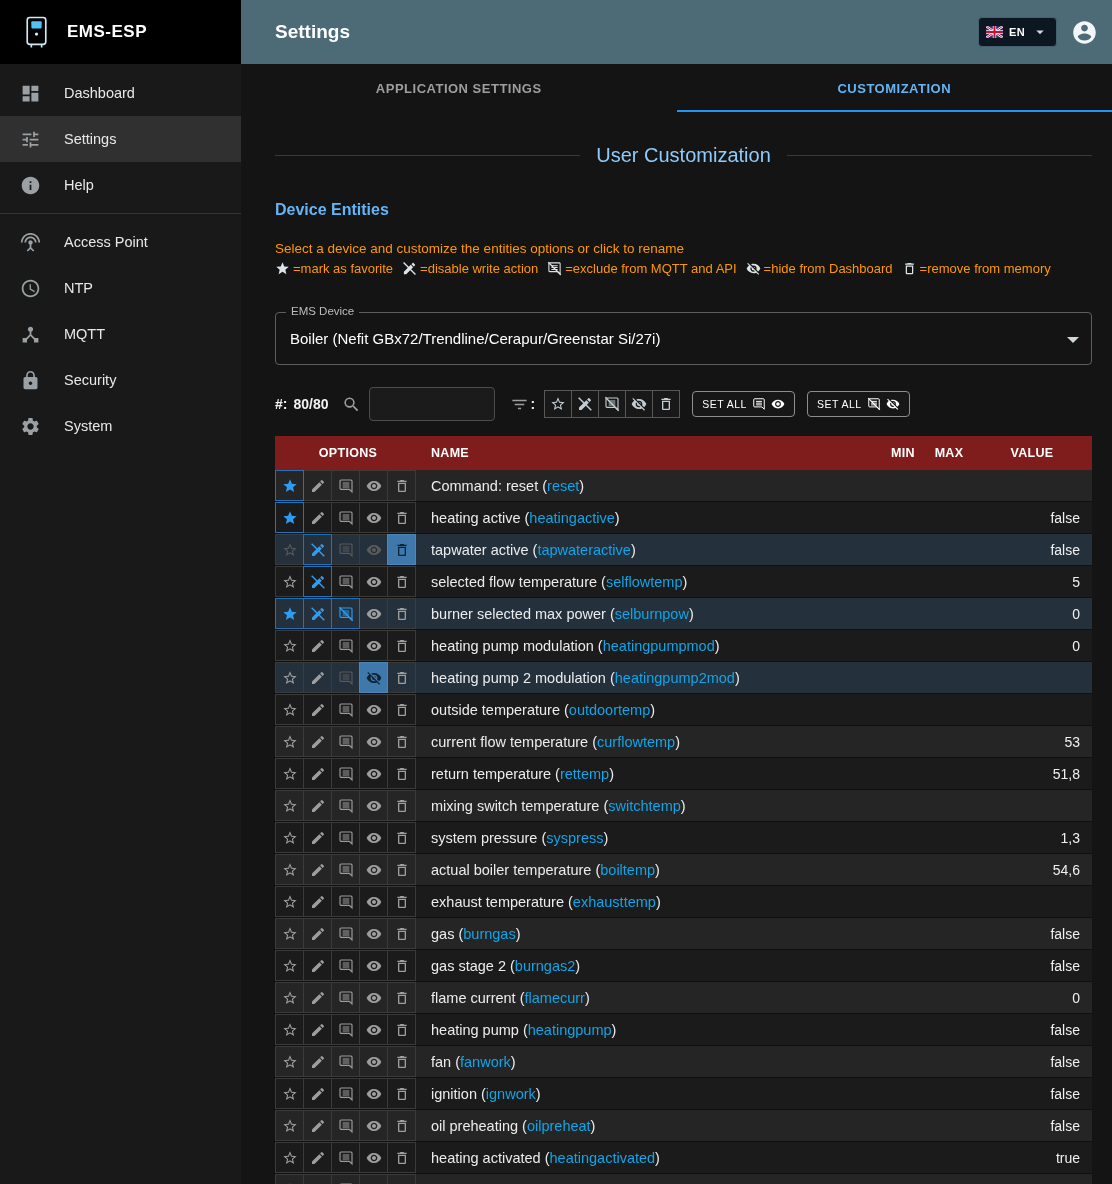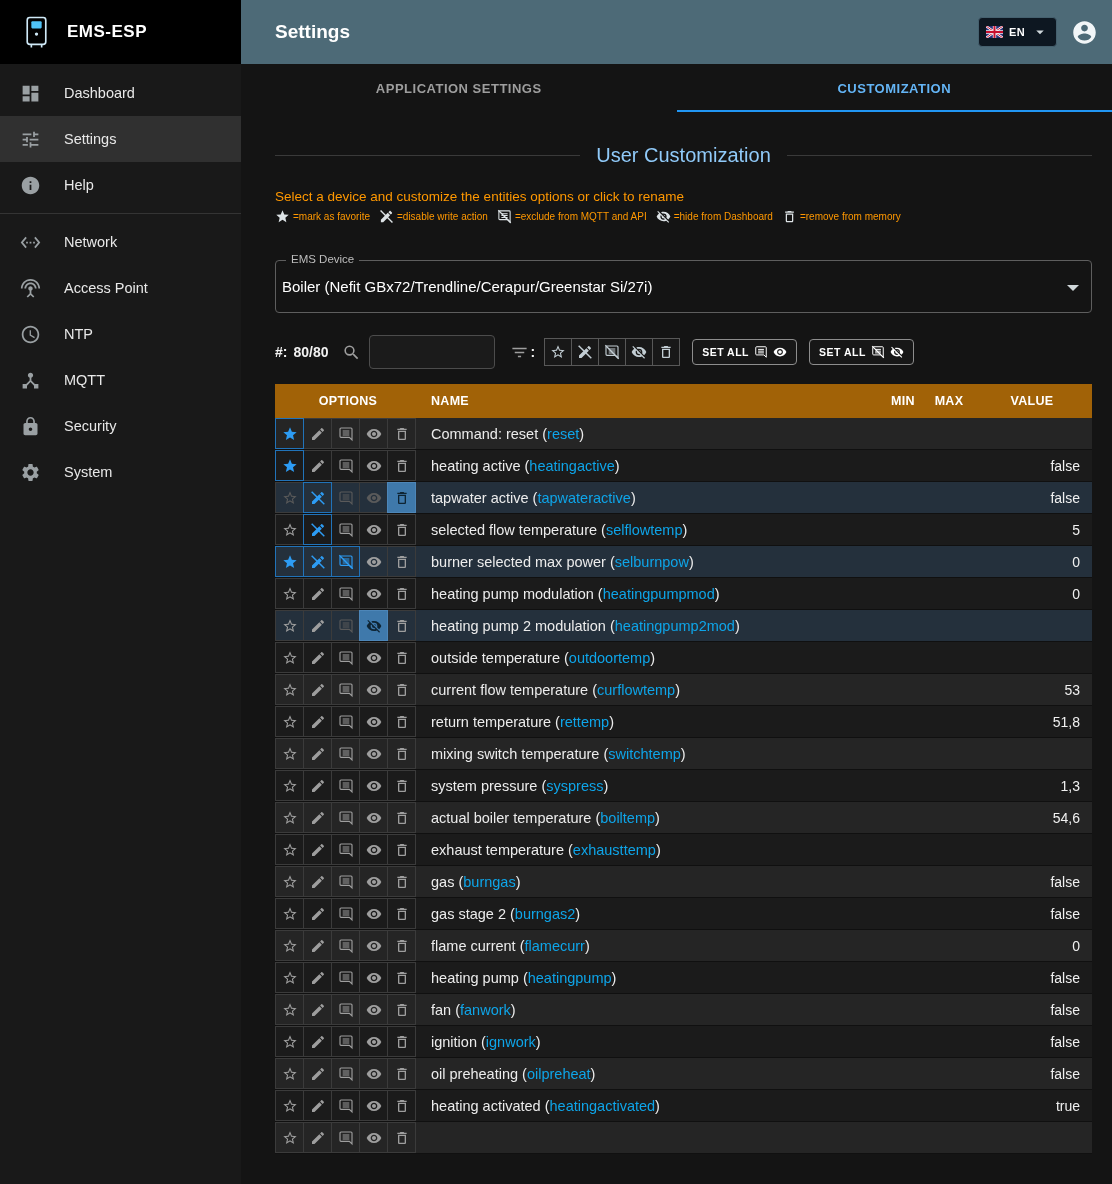--- a/index.html
+++ b/index.html
@@ -39,27 +39,27 @@
     letter-spacing:.5px;color:#9e9e9e;position:relative;cursor:pointer;text-transform:uppercase}
   .tab.active{color:#64b5f6}
   .tab.active::after{content:"";position:absolute;left:0;right:0;bottom:0;height:2px;background:#2196f3}
 
   
   .content{padding:0 20px 0 34px}
   .sect-title{display:flex;align-items:center;gap:16px;margin-top:32px;color:#90caf9;font-size:20px}
   .sect-title::before,.sect-title::after{content:"";flex:1;height:1px;background:#3a3a3a}
   .sub-head{margin-top:34px;color:#64b5f6;font-size:16px;font-weight:bold}
   .hint{margin-top:22px;color:#ff9800;font-size:13.5px}
-  .legend{margin-top:5px;color:#ff9800;font-size:10px;display:flex;align-items:center;flex-wrap:wrap}
+  .legend{margin-top:5px;color:#ff9800;font-size:13px;display:flex;align-items:center;flex-wrap:wrap}
   .leg{display:inline-flex;align-items:center;gap:3px;margin-right:9px}
   .leg-ic{width:15px;height:15px;color:#dde3e6;flex:none}
   .leg-ic svg{width:15px;height:15px;display:block}
 
   .select{position:relative;margin-top:36px;border:1px solid #5e5e5e;border-radius:4px;height:53px;
-    display:flex;align-items:center;padding:0 44px 0 6px;cursor:pointer}
+    display:flex;align-items:center;padding:0 44px 0 14px;cursor:pointer}
   .select-label{position:absolute;top:-8px;left:10px;background:#141414;padding:0 5px;font-size:11.5px;color:#bdbdbd}
   .select-value{font-size:15px;color:#fff;white-space:nowrap}
   .select-caret{position:absolute;right:12px;top:50%;transform:translateY(-35%);width:0;height:0;
     border-left:6px solid transparent;border-right:6px solid transparent;border-top:6px solid #d0d7da}
 
   
   .filter{margin-top:22px;display:flex;align-items:center}
   .count-label,.count{font-size:14px;font-weight:bold;color:#f2f2f2}
   .count{margin-left:6px}
   .ficon{margin-left:13px;color:#9e9e9e;width:19px;height:19px}
@@ -67,28 +67,28 @@
   .search-input{margin-left:8px;width:126px;height:34px;background:#1b1b1b;border:1px solid #4c4c4c;
     border-radius:4px;color:#fff;padding:0 8px;font-size:14px;outline:none;font-family:inherit}
   .fl{margin-left:15px}
   .fcolon{color:#f2f2f2;margin-left:2px;font-size:14px;font-weight:bold}
   .optboxes{display:flex;margin-left:9px}
   .optbox{width:28px;height:28px;border:1px solid #585858;display:flex;align-items:center;justify-content:center;
     margin-left:-1px;cursor:pointer;color:#c3ced4;background:#181818}
   .optbox:first-child{margin-left:0}
   .optbox svg{width:16px;height:16px;display:block}
   .setall{margin-left:12px;height:26px;border:1px solid #8d8d8d;border-radius:4px;background:#171717;color:#fff;
-    display:flex;align-items:center;gap:5px;padding:0 9px;font-size:10.5px;font-weight:bold;letter-spacing:.5px;
+    display:flex;align-items:center;gap:5px;padding:0 9px;font-size:10.5px;font-weight:normal;letter-spacing:.5px;
     cursor:pointer;font-family:inherit}
   .setall [data-glyph]{width:14px;height:14px}
   .setall svg{width:14px;height:14px;display:block}
 
   
   .table{margin-top:15px}
-  .thead{display:flex;background:#a16207;height:34px;align-items:center;font-size:12.5px;font-weight:bold;letter-spacing:.3px}
+  .thead{display:flex;background:#7f1d1d;height:34px;align-items:center;font-size:12.5px;font-weight:bold;letter-spacing:.3px}
   .th-options{width:146px;text-align:center;flex:none}
   .th-name{flex:1;padding-left:10px}
   .th-min{width:46px;text-align:center;flex:none}
   .th-max{width:46px;text-align:center;flex:none}
   .th-value{width:120px;text-align:center;flex:none}
   .trow{display:flex;height:32px;align-items:stretch;background:#1b1b1b;border-bottom:1px solid #101010}
   .trow.odd{background:#252525}
   .trow.hl{background:#24303c}
   .opts{display:flex;width:146px;flex:none}
   .opt{width:29px;border:1px solid #3b3b3b;margin-left:-1px;display:flex;align-items:center;justify-content:center;
@@ -144,28 +144,20 @@
             <svg viewBox="0 0 24 24" fill="currentColor">
               <path d="M12 2C6.48 2 2 6.48 2 12s4.48 10 10 10 10-4.48 10-10S17.52 2 12 2zm1 15h-2v-6h2v6zm0-8h-2V7h2v2z"></path>
             </svg>
           </span>
           <span class="nav-label">Help</span>
         </div>
         <div class="nav-divider"></div>
         <div class="nav-item">
           <span class="nav-icon">
             <svg viewBox="0 0 24 24" fill="currentColor">
-              <path d="M7.77 6.76 6.23 5.48.82 12l5.41 6.52 1.54-1.28L3.42 12l4.35-5.24zM7 13h2v-2H7v2zm10-2h-2v2h2v-2zm-6 2h2v-2h-2v2zm6.77-7.52-1.54 1.28L20.58 12l-4.35 5.24 1.54 1.28L23.18 12l-5.41-6.52z"></path>
-            </svg>
-          </span>
-          <span class="nav-label">Network</span>
-        </div>
-        <div class="nav-item">
-          <span class="nav-icon">
-            <svg viewBox="0 0 24 24" fill="currentColor">
               <path d="M12 5c-3.87 0-7 3.13-7 7h2c0-2.76 2.24-5 5-5s5 2.24 5 5h2c0-3.87-3.13-7-7-7zm1 9.29c.88-.39 1.5-1.26 1.5-2.29 0-1.38-1.12-2.5-2.5-2.5S9.5 10.62 9.5 12c0 1.02.62 1.9 1.5 2.29v3.3L7.59 21 9 22.41l3-3 3 3L16.41 21 13 17.59v-3.3zM12 1C5.93 1 1 5.93 1 12h2c0-4.97 4.03-9 9-9s9 4.03 9 9h2c0-6.07-4.93-11-11-11z"></path>
             </svg>
           </span>
           <span class="nav-label">Access Point</span>
         </div>
         <div class="nav-item">
           <span class="nav-icon">
             <svg viewBox="0 0 24 24" fill="currentColor">
               <path d="M11.99 2C6.47 2 2 6.48 2 12s4.47 10 9.99 10C17.52 22 22 17.52 22 12S17.52 2 11.99 2zM12 20c-4.42 0-8-3.58-8-8s3.58-8 8-8 8 3.58 8 8-3.58 8-8 8zm.5-13H11v6l5.25 3.15.75-1.23-4.5-2.67z"></path>
             </svg>
@@ -233,20 +225,21 @@
     <div class="tabs">
         <div class="tab">APPLICATION SETTINGS</div>
         <div class="tab active">CUSTOMIZATION</div>
       </div>
 
     <div class="content">
       <div class="sect-title">
         <span>User Customization</span>
       </div>
 
+      <div class="sub-head">Device Entities</div>
       <div class="hint">Select a device and customize the entities options or click to rename</div>
       <div class="legend">
           <span class="leg">
             <span class="leg-ic">
               <svg viewBox="0 0 24 24" fill="currentColor">
                 <path d="M12 17.27 18.18 21l-1.64-7.03L22 9.24l-7.19-.61L12 2 9.19 8.63 2 9.24l5.46 4.73L5.82 21z"></path>
               </svg>
             </span>
             <span>=mark as favorite</span>
           </span>

